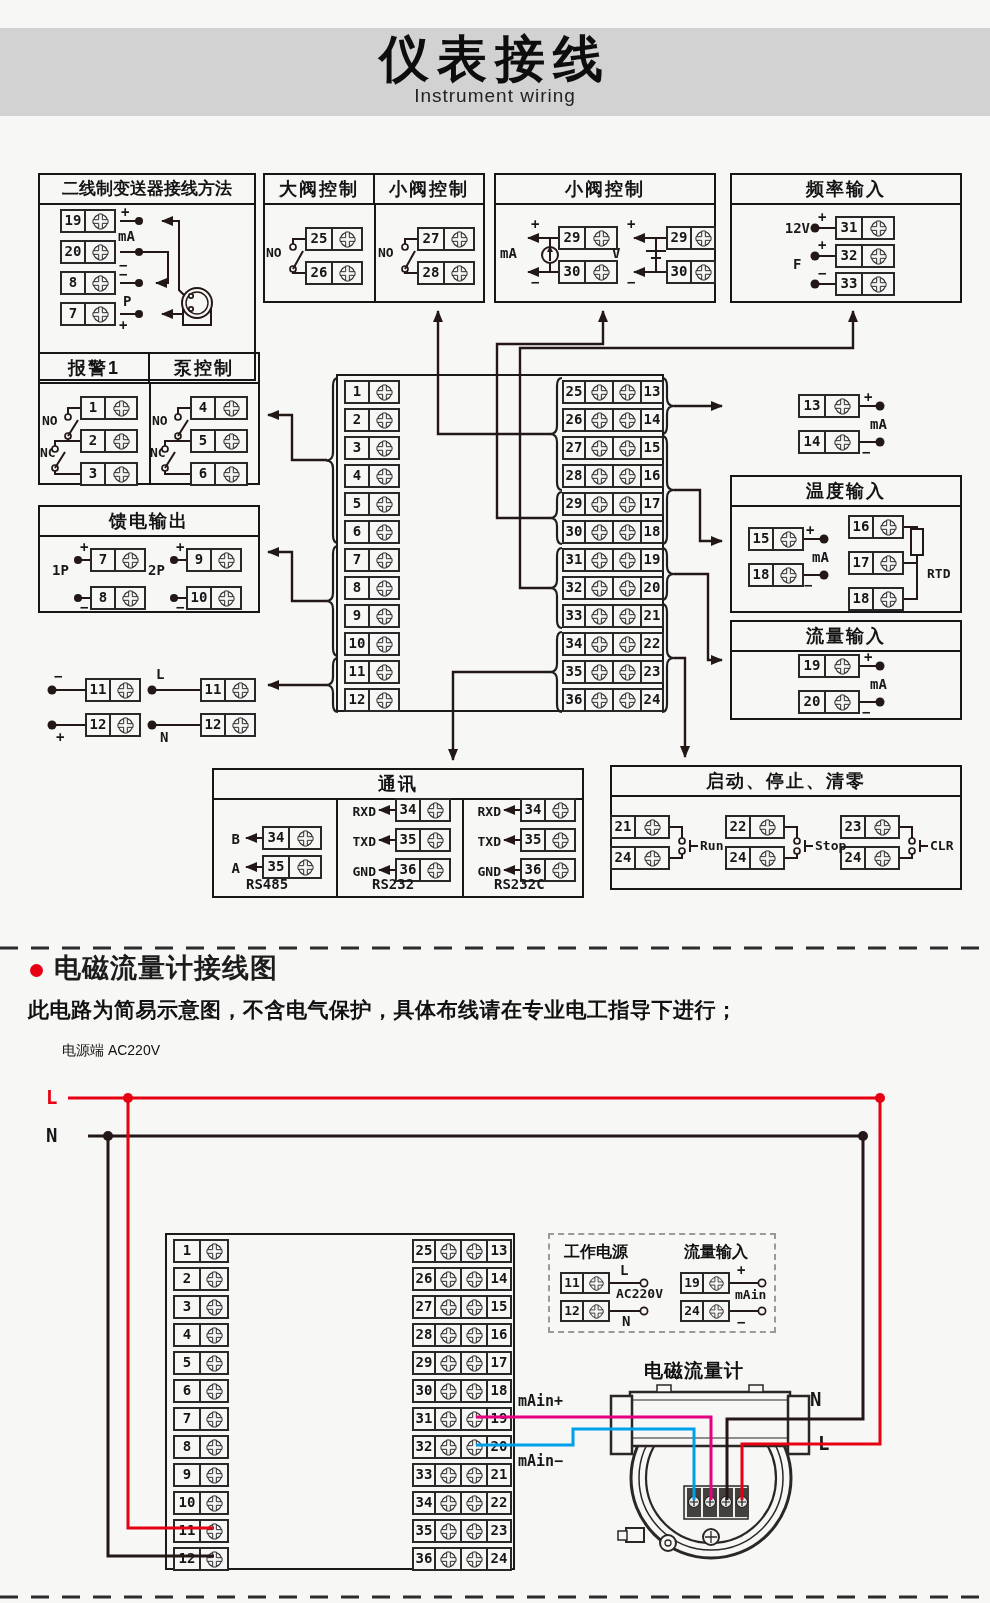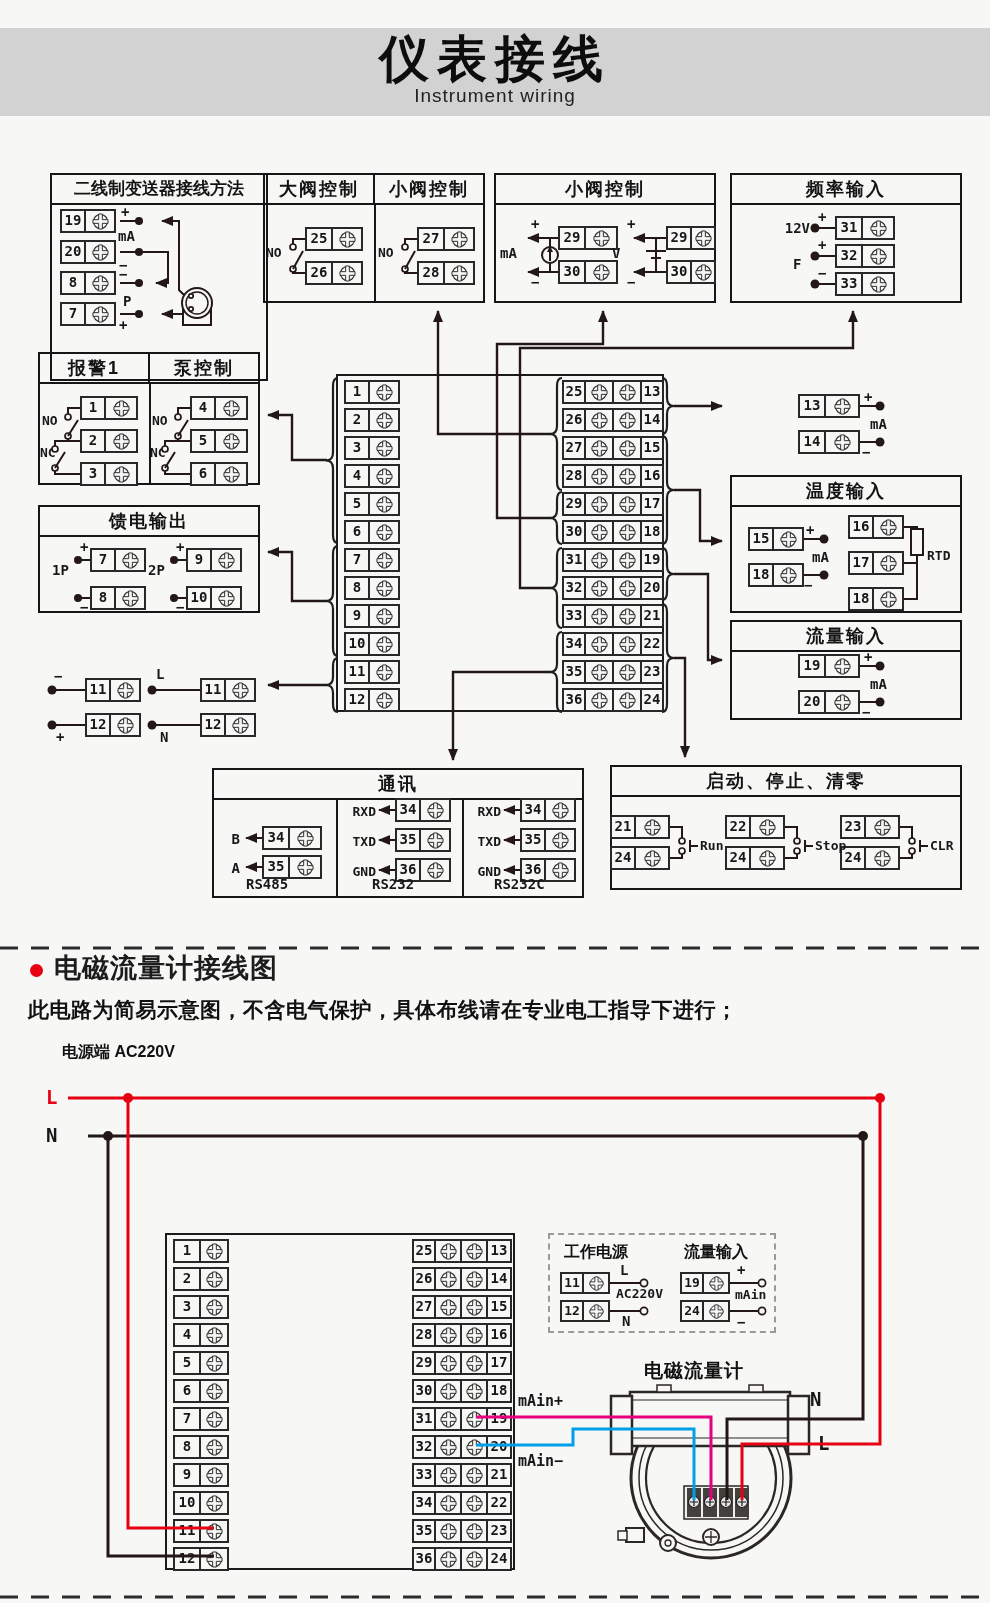--- a/index.html
+++ b/index.html
@@ -51,21 +51,21 @@
 </head>
 <body>
 
 <div class="page" style="--c-red: #e60012; --c-mag: #e4007f; --c-blue: #00a0e9;">
 
   <div class="band">
     <div class="zh">仪表接线</div>
     <div class="en">Instrument wiring</div>
   </div>
 
-  <div class="bx" style="left:50px;top:173px;width:218px;height:208px">
+  <div class="bx" style="left:38px;top:173px;width:218px;height:208px">
     <div class="bt">
         <div class="bth" style="font-size:17px;letter-spacing:0">二线制变送器接线方法</div>
       </div>
   </div>
   <div class="tc" style="left:60px;top:209px">
       <span class="tn" style="width:26px">19</span>
       <span class="sb" style="width:30px">
         <svg viewBox="0 0 26 26">
           <circle cx="13" cy="13" r="10.8" fill="none" stroke="#2b2b2b" stroke-width="1.7"></circle>
           <path d="M10.2,1.5 h5.6 v8.7 h8.7 v5.6 h-8.7 v8.7 h-5.6 v-8.7 h-8.7 v-5.6 h8.7 z" fill="#f7f7f6" stroke="#2b2b2b" stroke-width="1.5"></path>
@@ -766,21 +766,21 @@
       <span class="sb" style="width:30px">
         <svg viewBox="0 0 26 26">
           <circle cx="13" cy="13" r="10.8" fill="none" stroke="#2b2b2b" stroke-width="1.7"></circle>
           <path d="M10.2,1.5 h5.6 v8.7 h8.7 v5.6 h-8.7 v8.7 h-5.6 v-8.7 h-8.7 v-5.6 h8.7 z" fill="#f7f7f6" stroke="#2b2b2b" stroke-width="1.5"></path>
         </svg>
       </span>
     </div>
   <span class="lbl" style="left:806px;top:522px">+</span>
   <span class="lbl" style="left:812px;top:549px">mA</span>
   <span class="lbl" style="left:804px;top:577px">−</span>
-  <span class="lbl s13" style="left:927px;top:548px">RTD</span>
+  <span class="lbl s13" style="left:927px;top:566px">RTD</span>
 
   <div class="bx" style="left:730px;top:620px;width:232px;height:100px">
     <div class="bt">
         <div class="bth">流量输入</div>
       </div>
   </div>
   <div class="tc" style="left:798px;top:654px">
       <span class="tn" style="width:28px">19</span>
       <span class="sb" style="width:34px">
         <svg viewBox="0 0 26 26">
@@ -953,21 +953,21 @@
           <path d="M10.2,1.5 h5.6 v8.7 h8.7 v5.6 h-8.7 v8.7 h-5.6 v-8.7 h-8.7 v-5.6 h8.7 z" fill="#f7f7f6" stroke="#2b2b2b" stroke-width="1.5"></path>
         </svg>
       </span>
     </div>
   <span class="lbl s13" style="left:930px;top:838px">CLR</span>
 
   <span class="bullet" style="left:30px;top:964px"></span>
   <div class="hdr2" style="left:54px;top:950px">电磁流量计接线图</div>
   <div class="note" style="left:28px;top:996px">此电路为简易示意图，不含电气保护，具体布线请在专业电工指导下进行；</div>
 
-  <div class="cnl" style="left:62px;top:1042px;font-size:16px;font-weight:bold">电源端 AC220V</div>
+  <div class="cnl" style="left:62px;top:1042px;font-size:14px;font-weight:normal">电源端 AC220V</div>
   <span class="lbl" style="left:46px;top:1086px;font-size:19px;color:var(--c-red)">L</span>
   <span class="lbl" style="left:46px;top:1124px;font-size:19px">N</span>
 
   <div class="strip" style="left:165px;top:1233px;width:350px;height:337px" id="strip-bot">
       <div class="tc" style="left: 6px; top: 4px;">
         <span class="tn" style="width: 28px;">1</span>
         <span class="sb" style="width: 28px;">
           <svg viewBox="0 0 26 26">
             <circle cx="13" cy="13" r="10.8" fill="none" stroke="#2b2b2b" stroke-width="1.7"></circle>
             <path d="M10.2,1.5 h5.6 v8.7 h8.7 v5.6 h-8.7 v8.7 h-5.6 v-8.7 h-8.7 v-5.6 h8.7 z" fill="#f7f7f6" stroke="#2b2b2b" stroke-width="1.5"></path>

